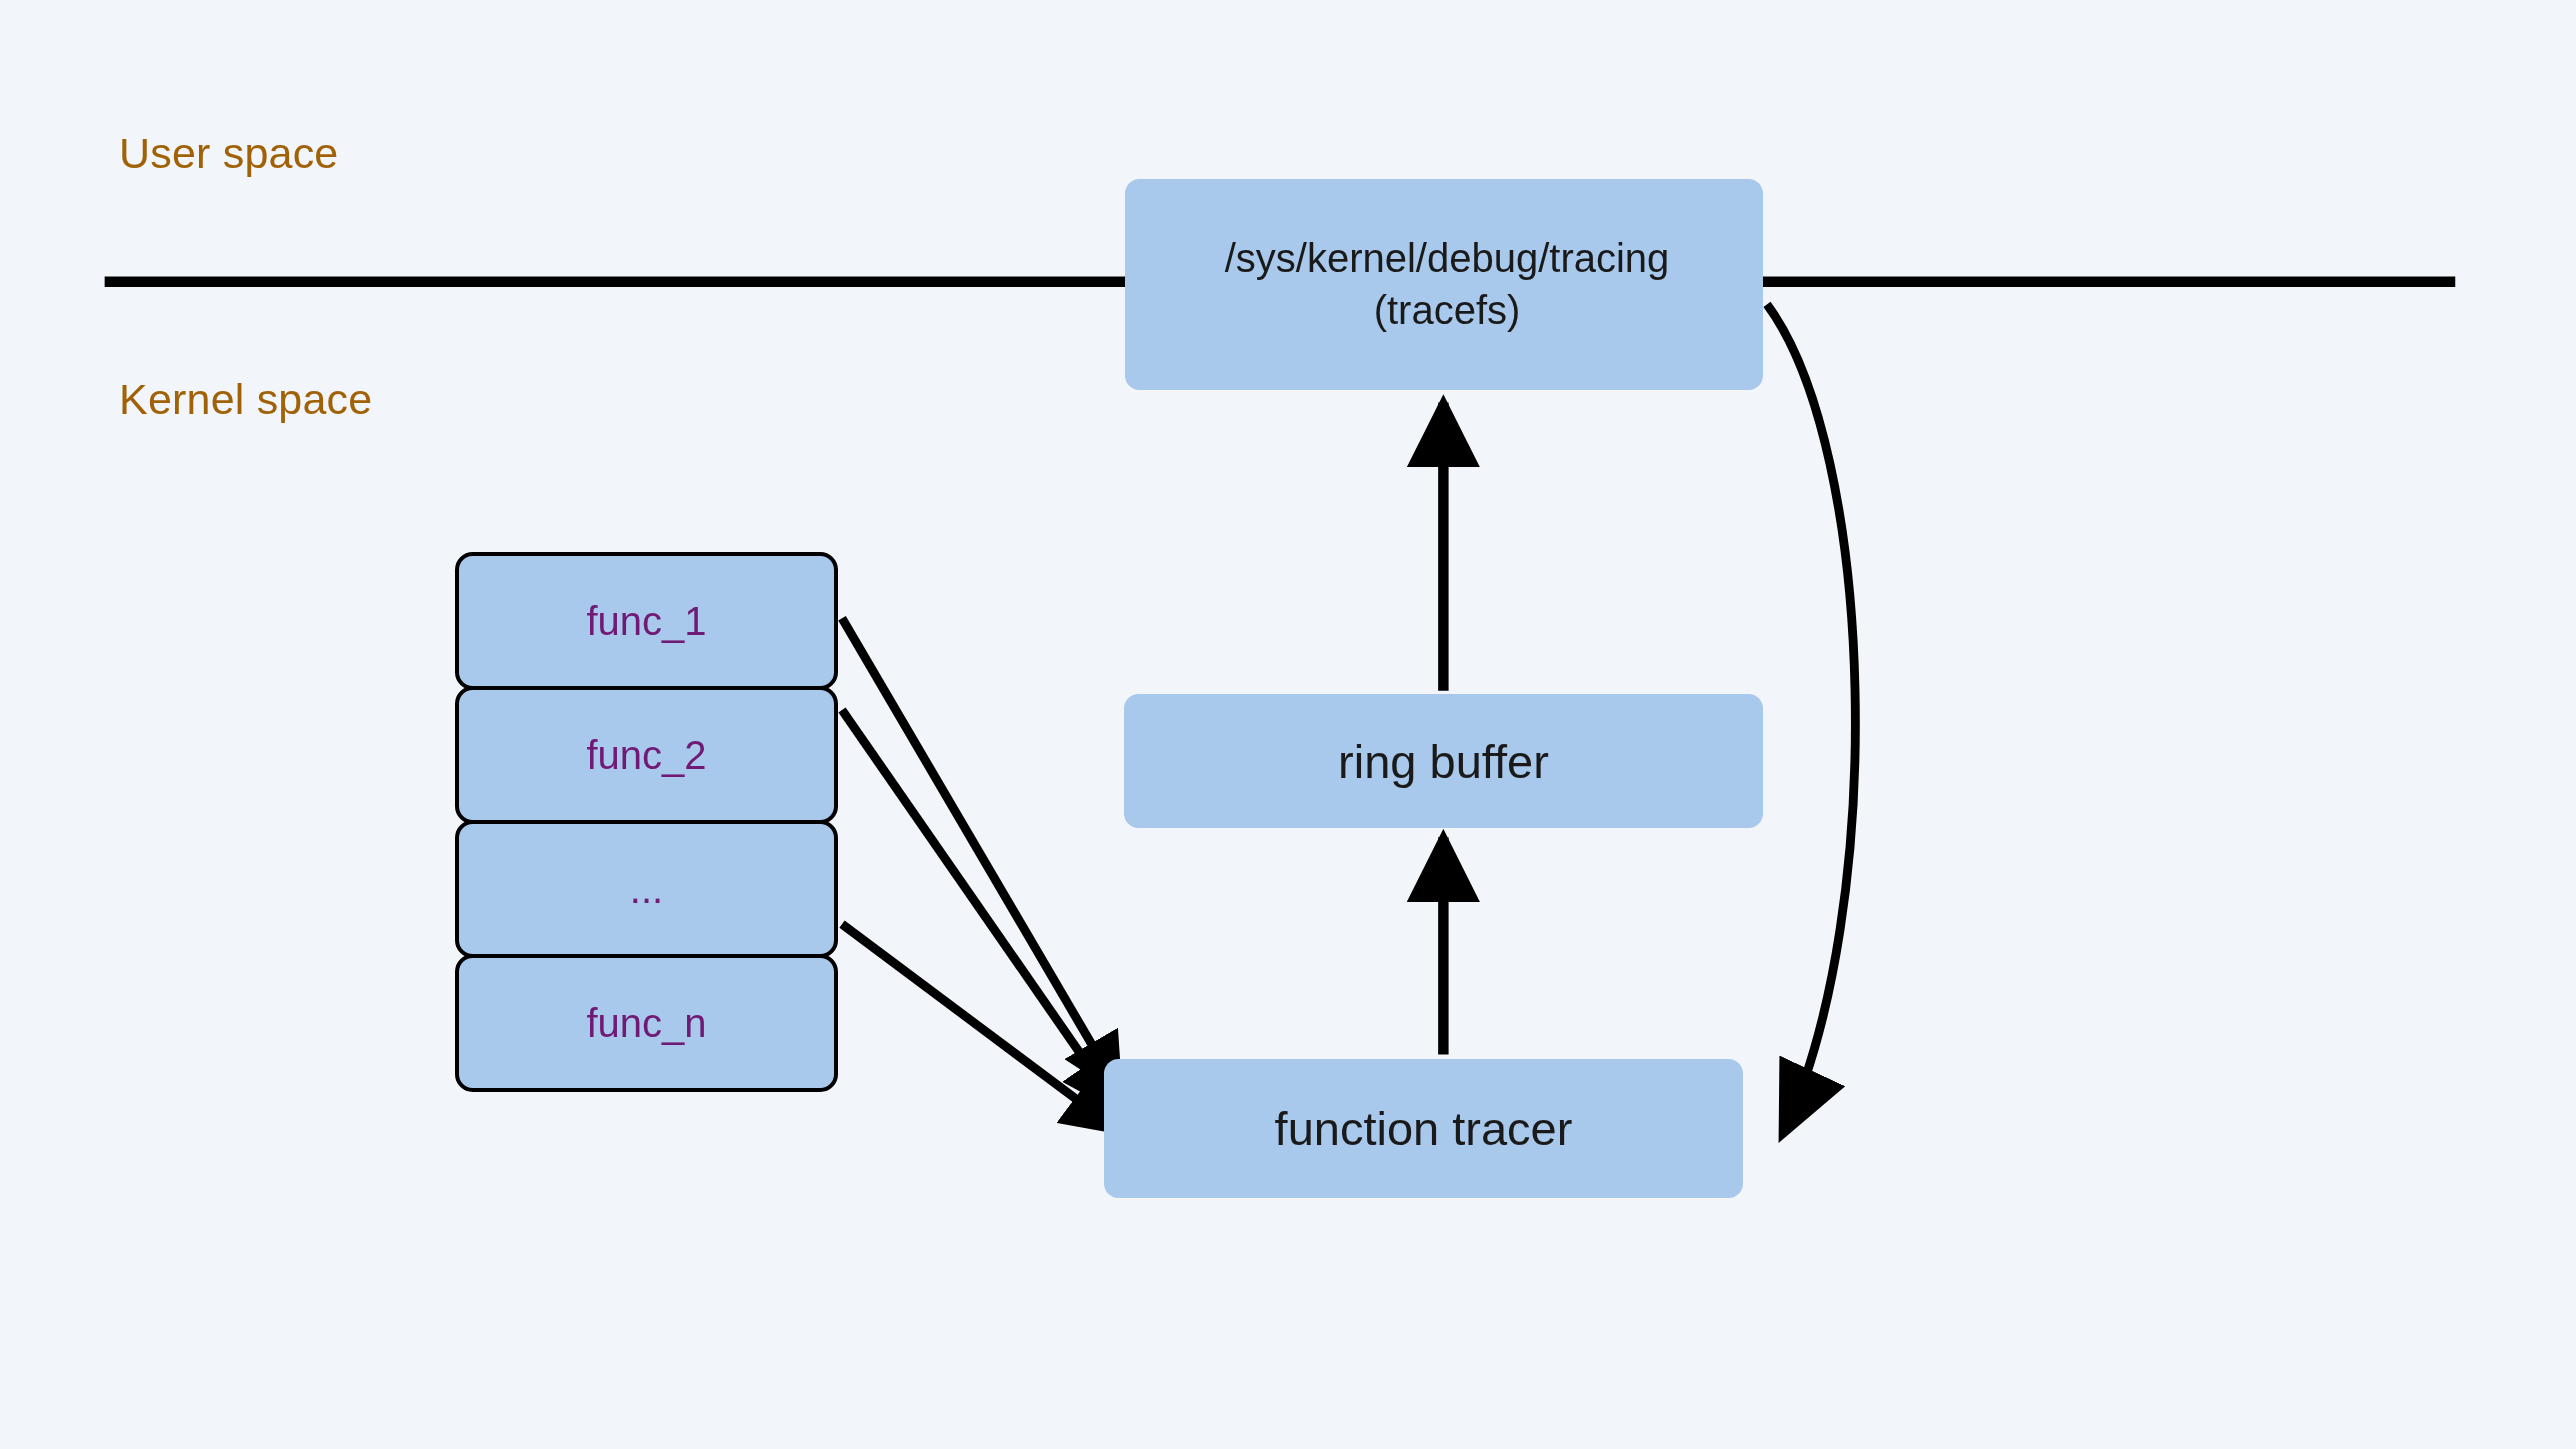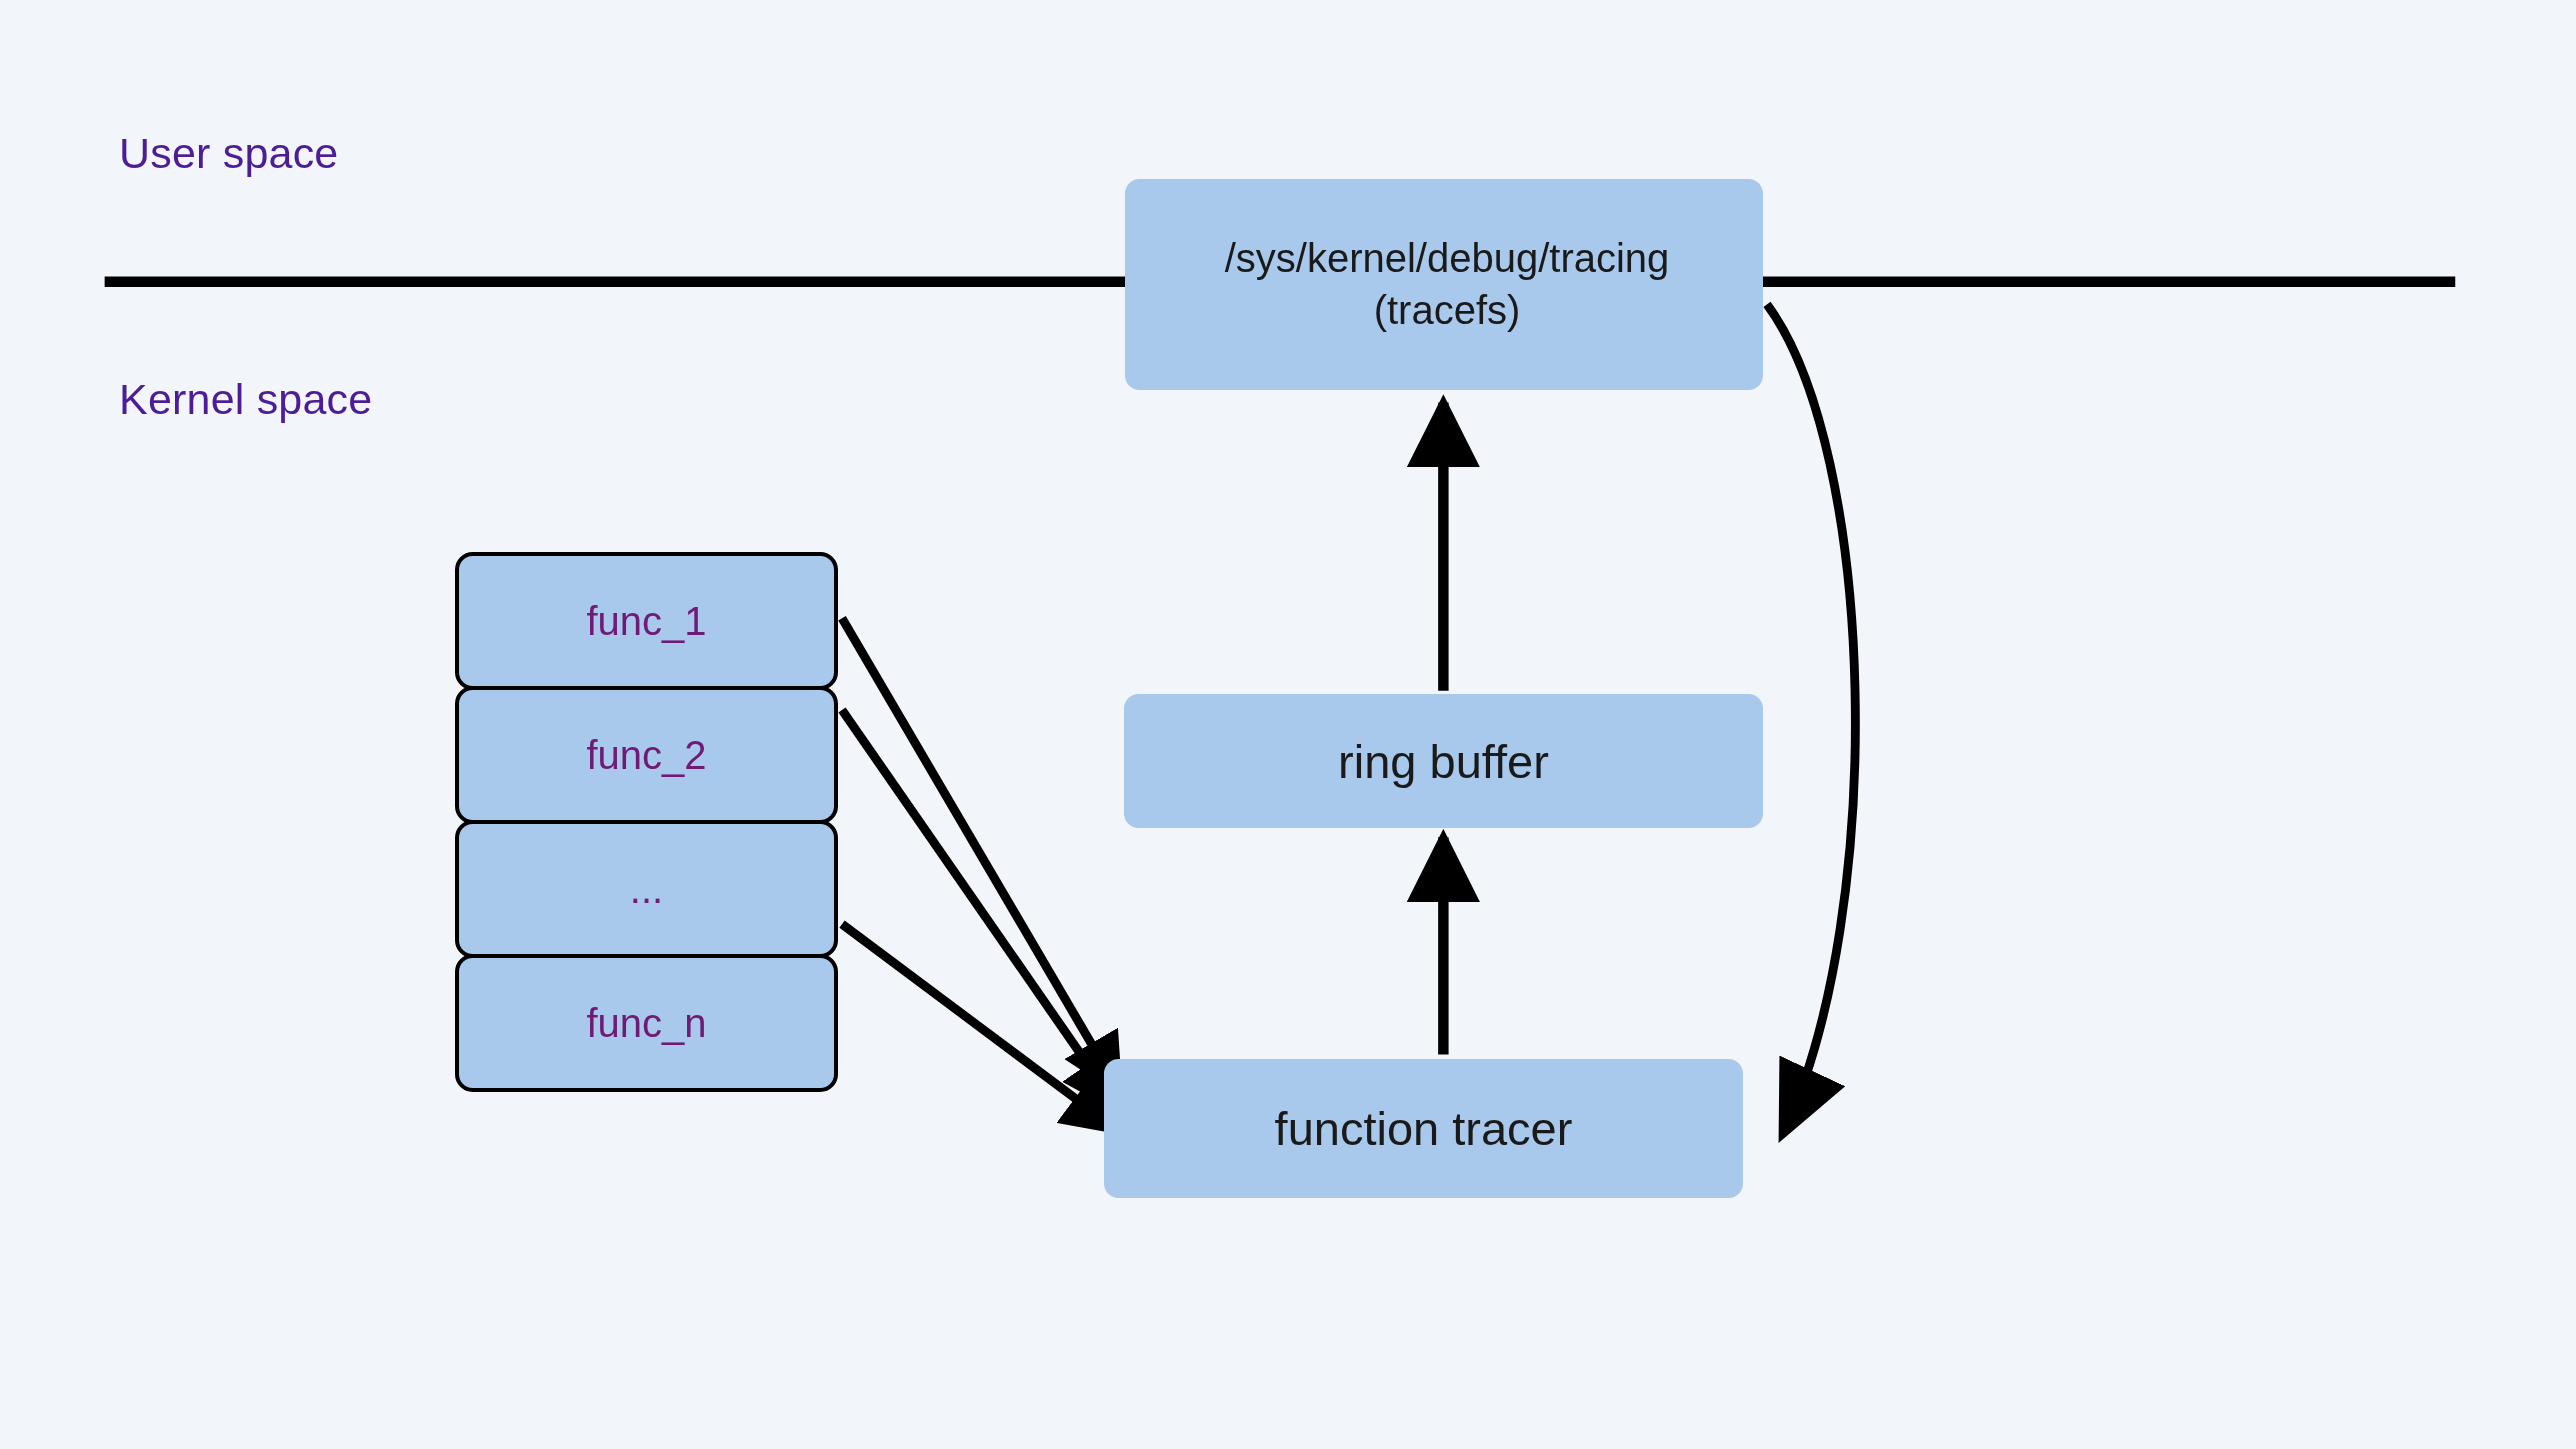--- a/index.html
+++ b/index.html
@@ -20,21 +20,21 @@
     left: 0;
     top: 0;
     width: 2576px;
     height: 1449px;
     pointer-events: none;
   }
   .space-label {
     position: absolute;
     font-family: "Liberation Sans", sans-serif;
     font-size: 43px;
-    color: #4c1d95;
+    color: #a16207;
     white-space: nowrap;
     letter-spacing: 0.2px;
   }
   .node {
     position: absolute;
     box-sizing: border-box;
     background: #a8c8ec;
     border-radius: 14.5px;
     display: flex;
     flex-direction: column;

